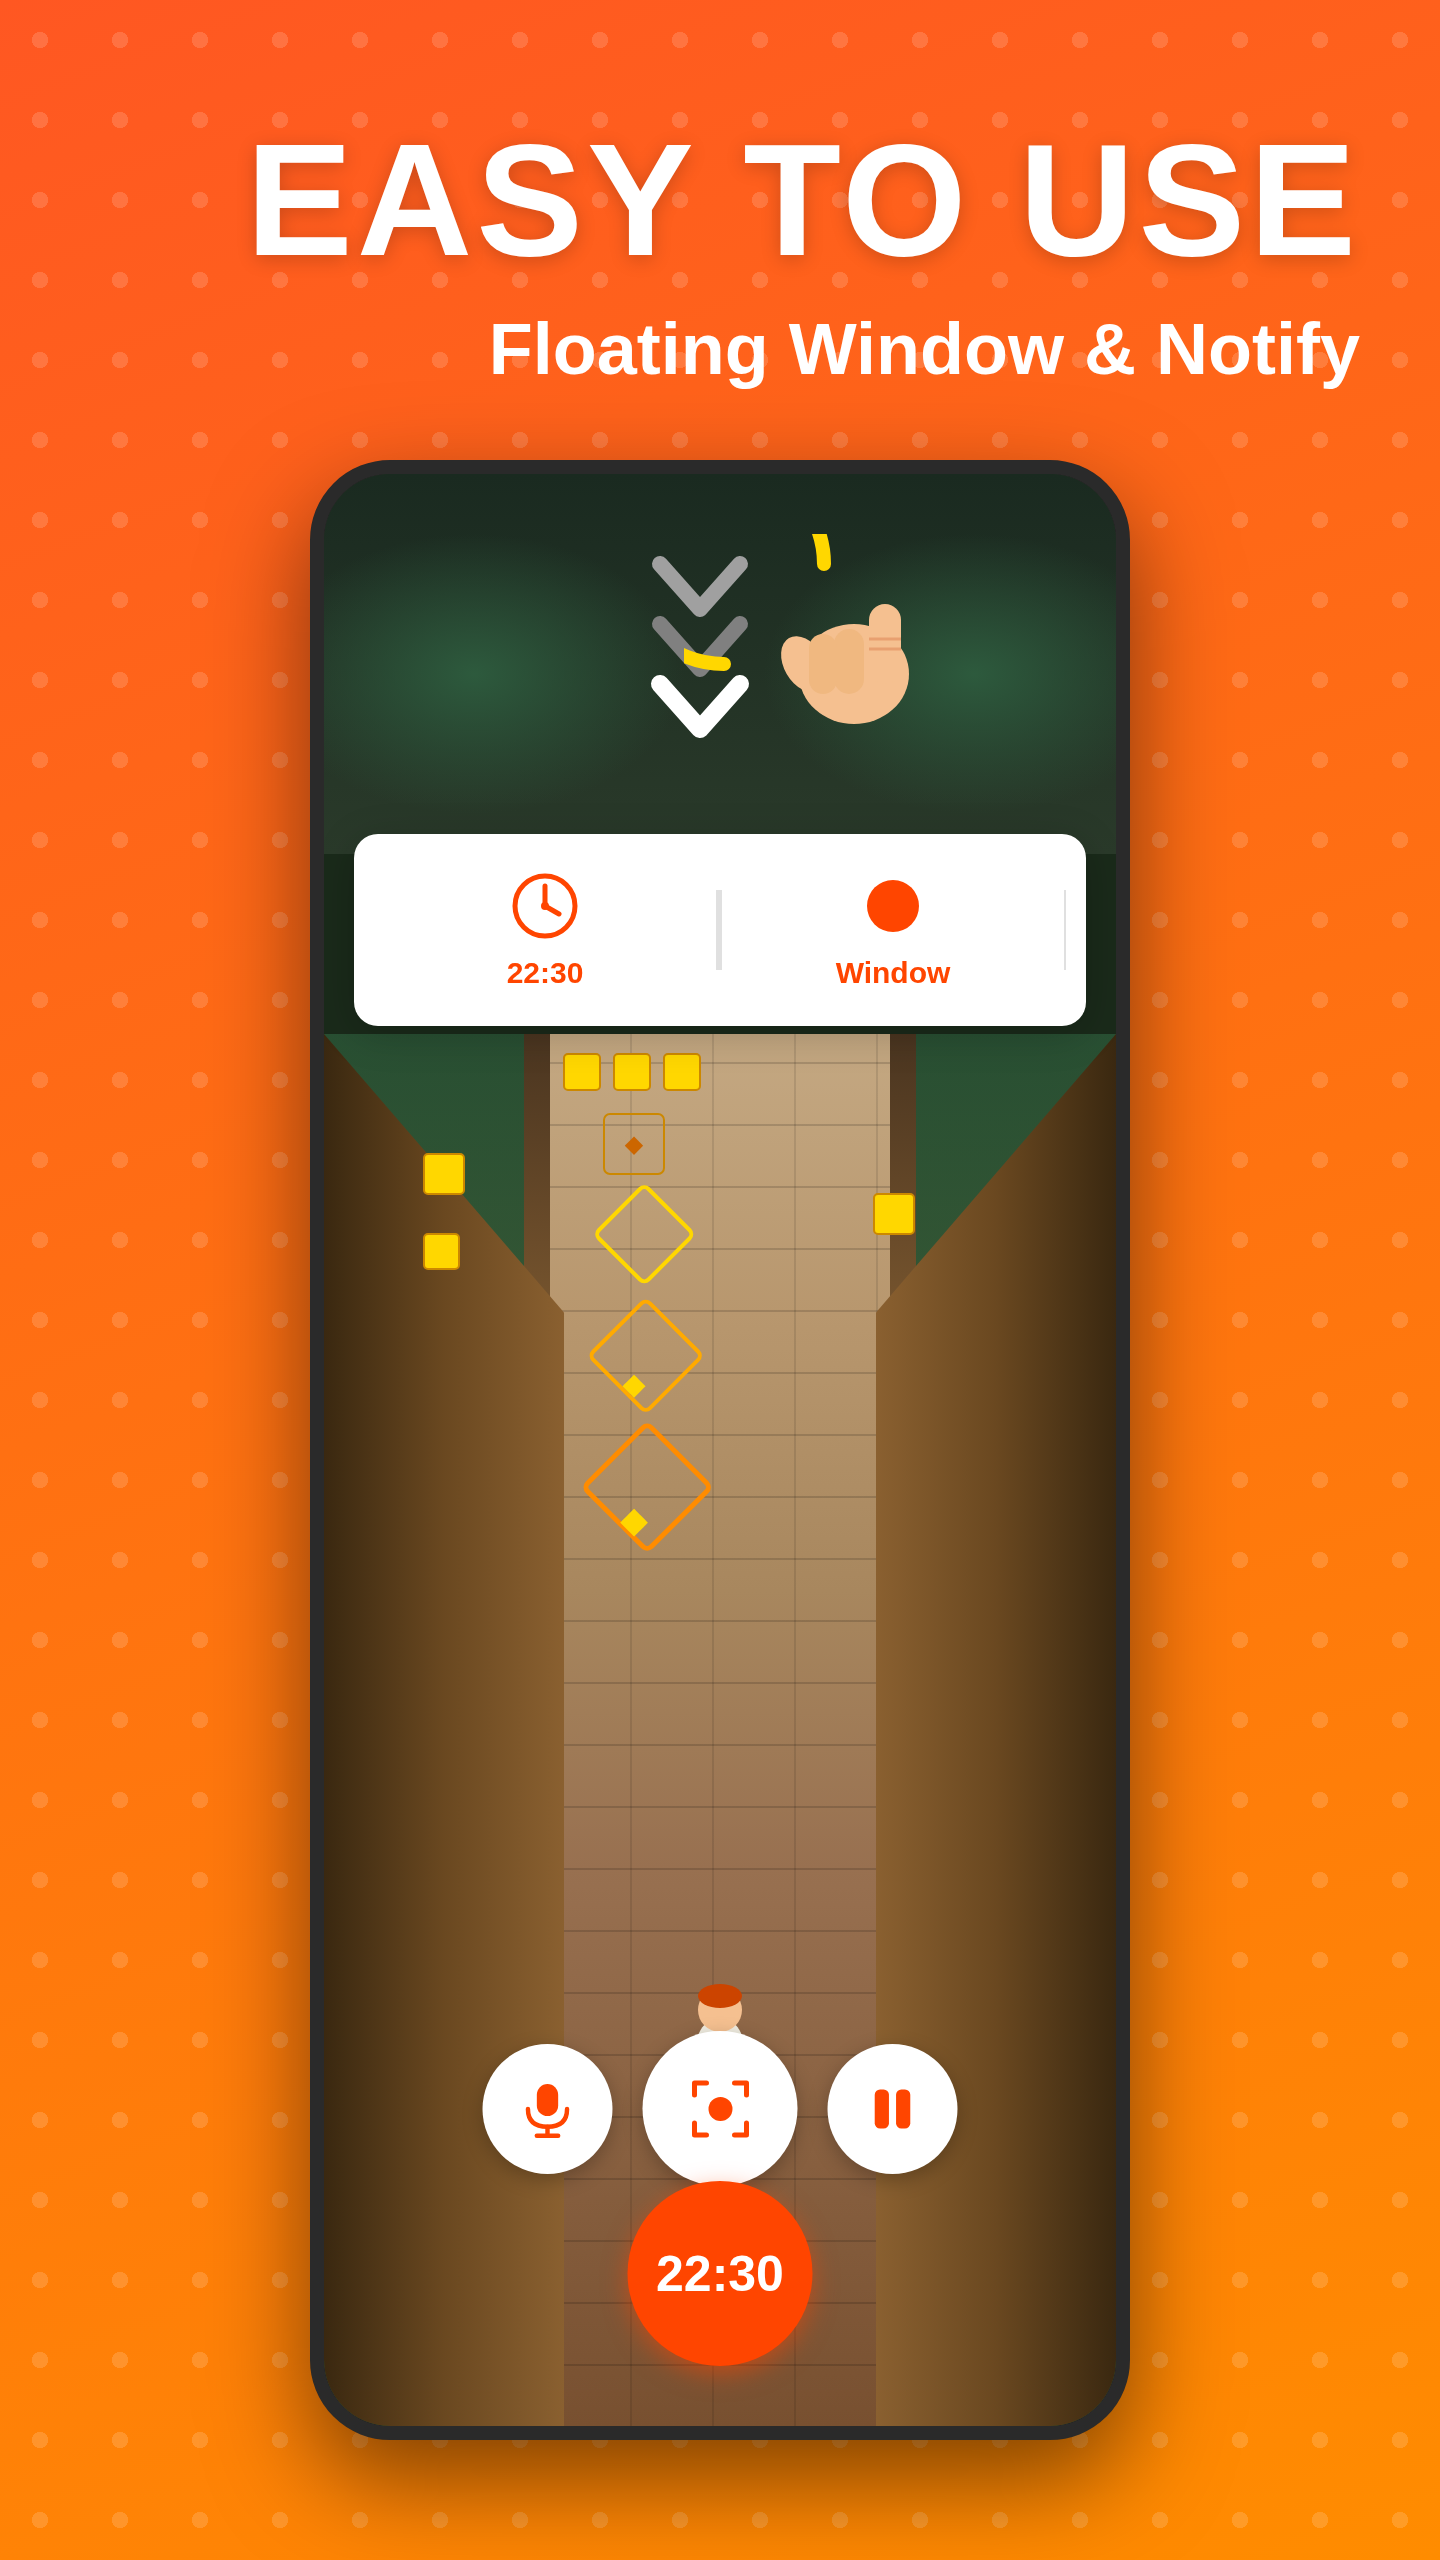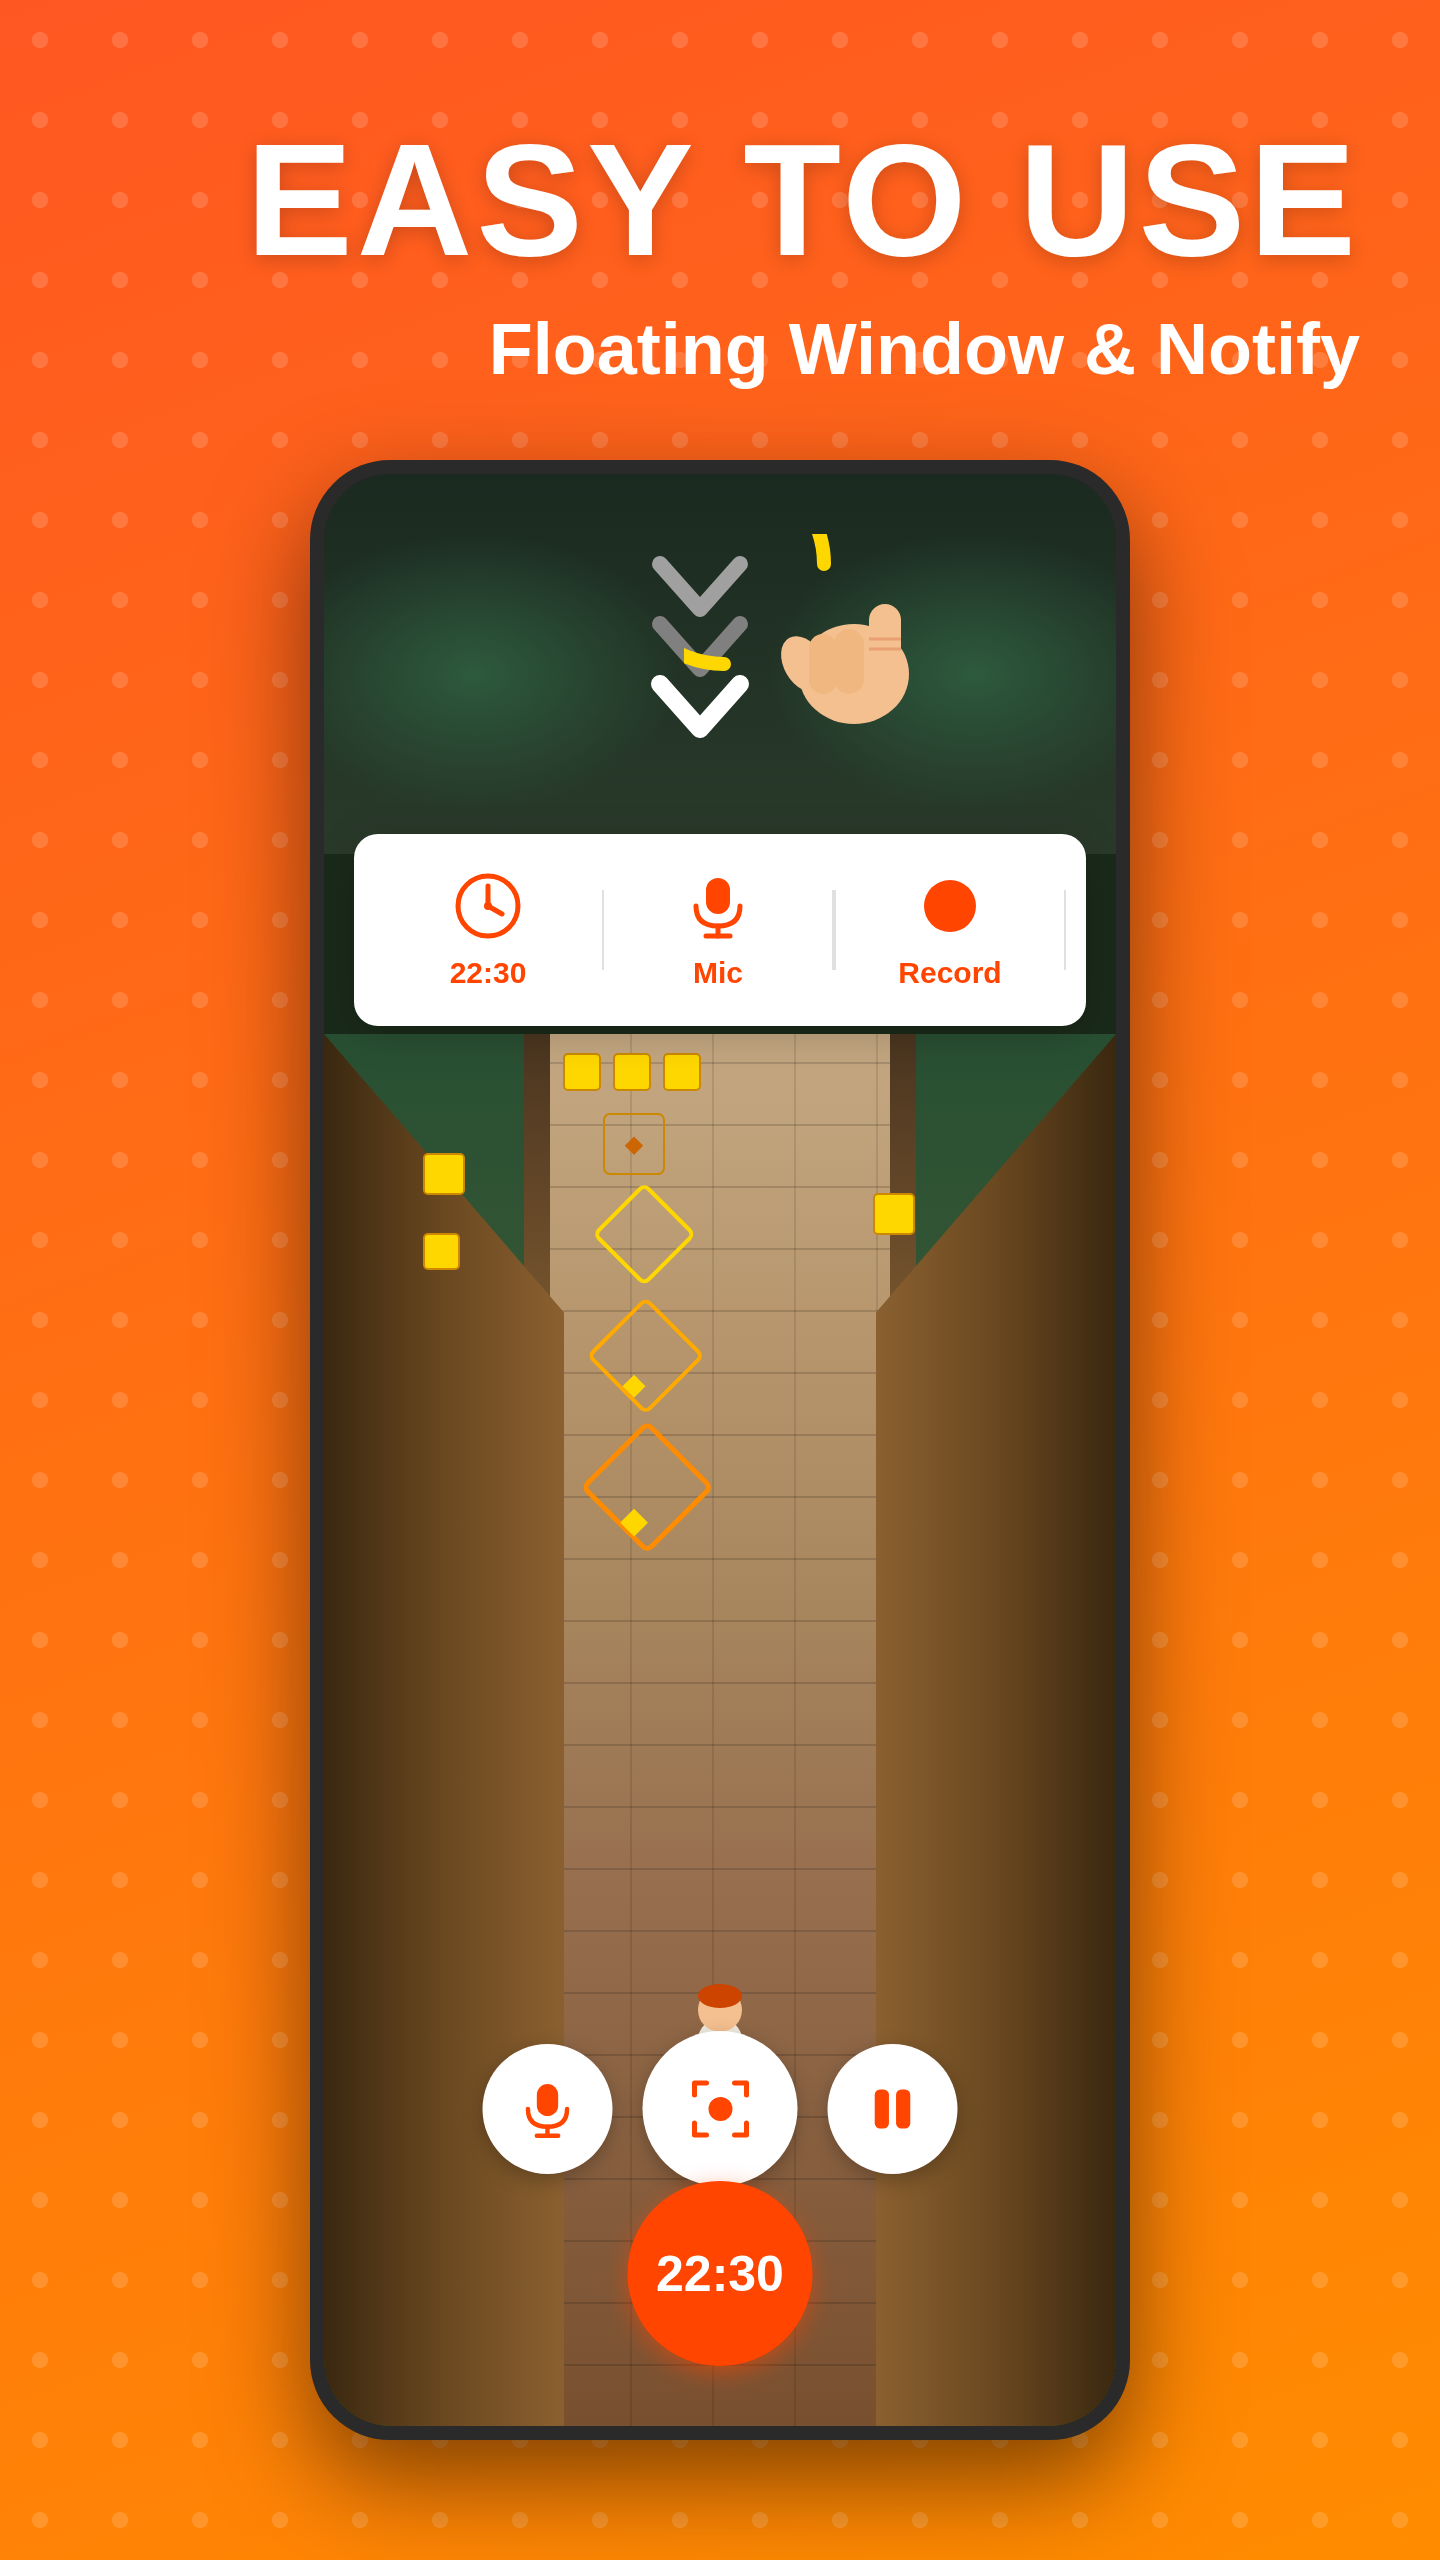--- a/index.html
+++ b/index.html
@@ -313,44 +313,33 @@
               <circle cx="36" cy="36" r="4" fill="#ff4500"></circle>
               <line x1="36" y1="36" x2="36" y2="16" stroke="#ff4500" stroke-width="5" stroke-linecap="round"></line>
               <line x1="36" y1="36" x2="50" y2="44" stroke="#ff4500" stroke-width="5" stroke-linecap="round"></line>
             </svg>
           </div>
           <span class="toolbar-label">22:30</span>
         </div>
 
         <div class="toolbar-divider"></div>
 
-        <div class="toolbar-item">
-          <div class="toolbar-icon">
-            <svg width="72" height="72" viewBox="0 0 72 72">
-              <rect x="24" y="8" width="24" height="36" rx="12" fill="#ff4500"></rect>
-              <path d="M14 36 Q14 56 36 56 Q58 56 58 36" fill="none" stroke="#ff4500" stroke-width="5" stroke-linecap="round"></path>
-              <line x1="36" y1="56" x2="36" y2="66" stroke="#ff4500" stroke-width="5" stroke-linecap="round"></line>
-              <line x1="24" y1="66" x2="48" y2="66" stroke="#ff4500" stroke-width="5" stroke-linecap="round"></line>
-            </svg>
-          </div>
-          <span class="toolbar-label">Mic</span>
-        </div>
 
         <div class="toolbar-divider"></div>
 
 
         <div class="toolbar-divider"></div>
 
         <div class="toolbar-item">
           <div class="toolbar-icon">
             <svg width="72" height="72" viewBox="0 0 72 72">
               <circle cx="36" cy="36" r="26" fill="#ff4500"></circle>
             </svg>
           </div>
-          <span class="toolbar-label">Record</span>
+          <span class="toolbar-label">Window</span>
         </div>
 
         <div class="toolbar-divider"></div>
 
       </div>
 
       <div class="game-bottom">
 
         <div class="water-left"></div>
         <div class="water-right"></div>

